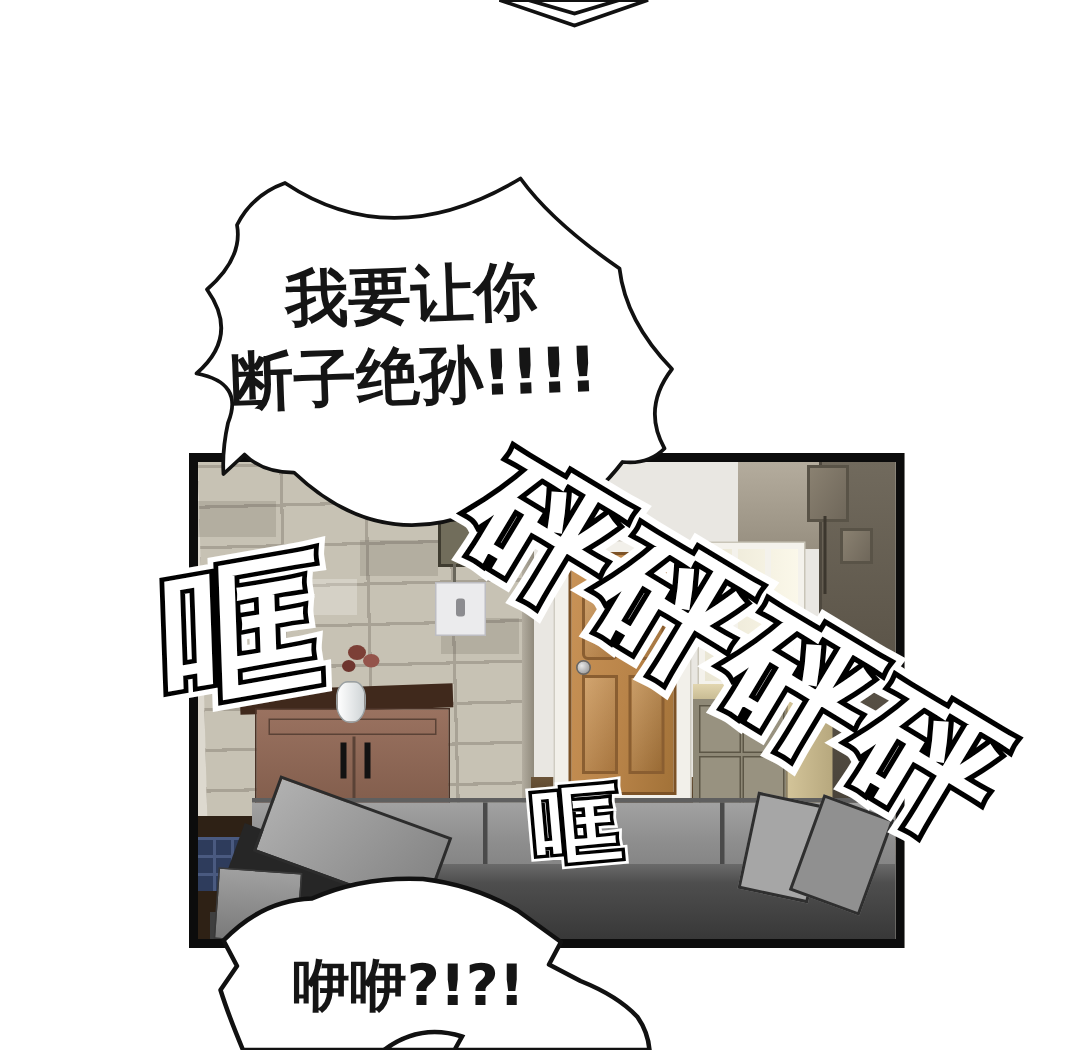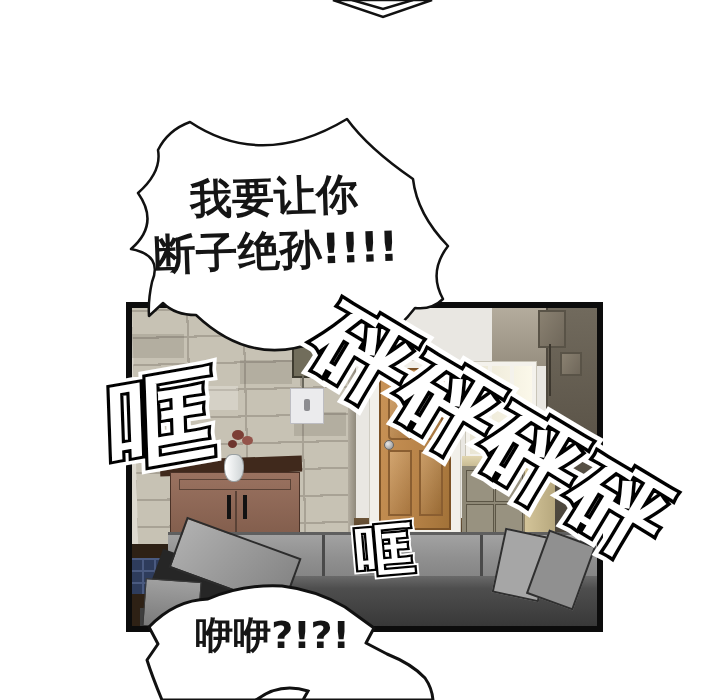--- a/index.html
+++ b/index.html
@@ -79,21 +79,21 @@
   .chaise-side{left:20px;top:262px;width:132px;height:42px;transform:rotate(20deg);background:#262626;}
   .ottoman{left:12px;top:272px;width:54px;height:46px;transform:rotate(4deg);
     background:linear-gradient(180deg,#a0a0a0,#7a7a7a);border:1px solid #3a3a3a;}
   .ottoman-side{left:8px;top:300px;width:62px;height:20px;background:#3f3f3f;}
   .pillow{border:2px solid #2f2f2f;}
   
   #bubbles{position:absolute;left:0;top:0;width:720px;height:700px;pointer-events:none;}
   
   .bubble-text{position:absolute;color:#151515;font-weight:700;text-align:center;}
   #top-text{left:150px;top:170px;width:250px;font-size:42px;line-height:1.28;transform:rotate(-2deg);}
-  #bottom-text{left:190px;top:610px;width:165px;font-size:38px;}
+  #bottom-text{left:190px;top:632px;width:165px;font-size:38px;}
   
   .sfx{position:absolute;font-weight:900;white-space:nowrap;color:#fff;}
   .sfx span{position:absolute;left:0;top:0;}
   .sfx .fill{position:relative;}
   #sfx-bang{left:354px;top:276px;font-size:95px;letter-spacing:4px;
     transform:rotate(31deg);transform-origin:0 0;}
   #sfx-bang .halo{-webkit-text-stroke:16px #fff;}
   #sfx-bang .line{-webkit-text-stroke:7px #000;}
   #sfx-clang-left{left:106px;top:364px;font-size:100px;
     transform:rotate(-7deg) skew(-5deg,-3deg) scaleX(1.08);transform-origin:0 0;}

